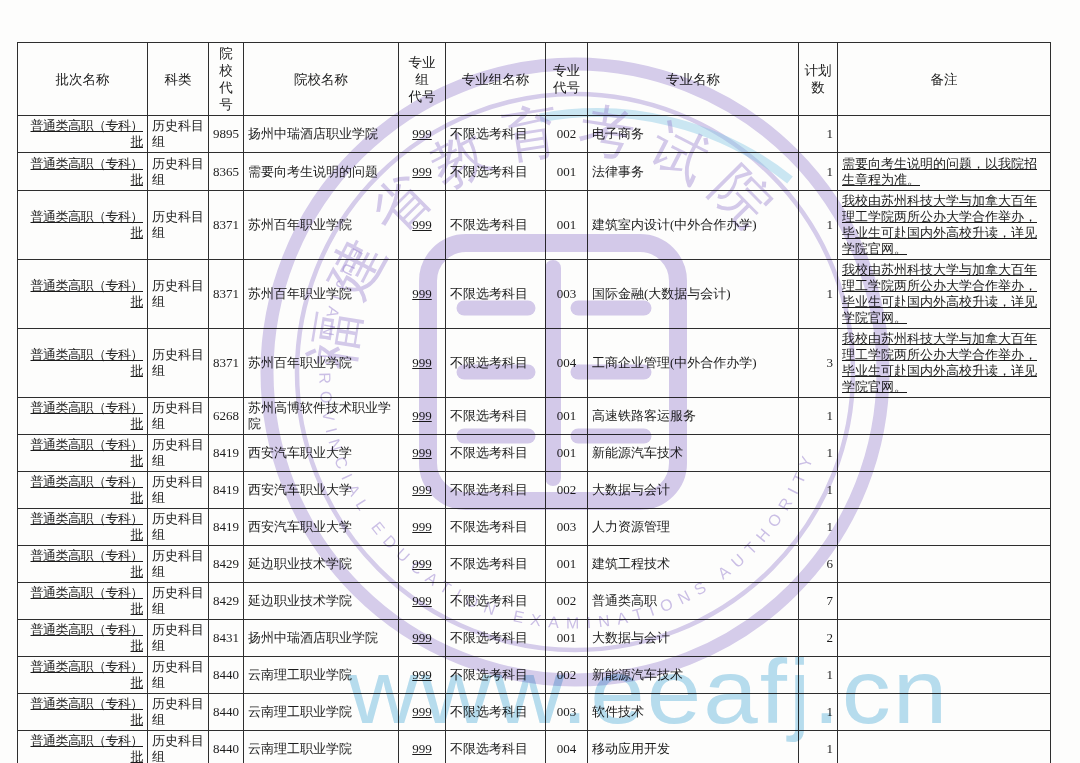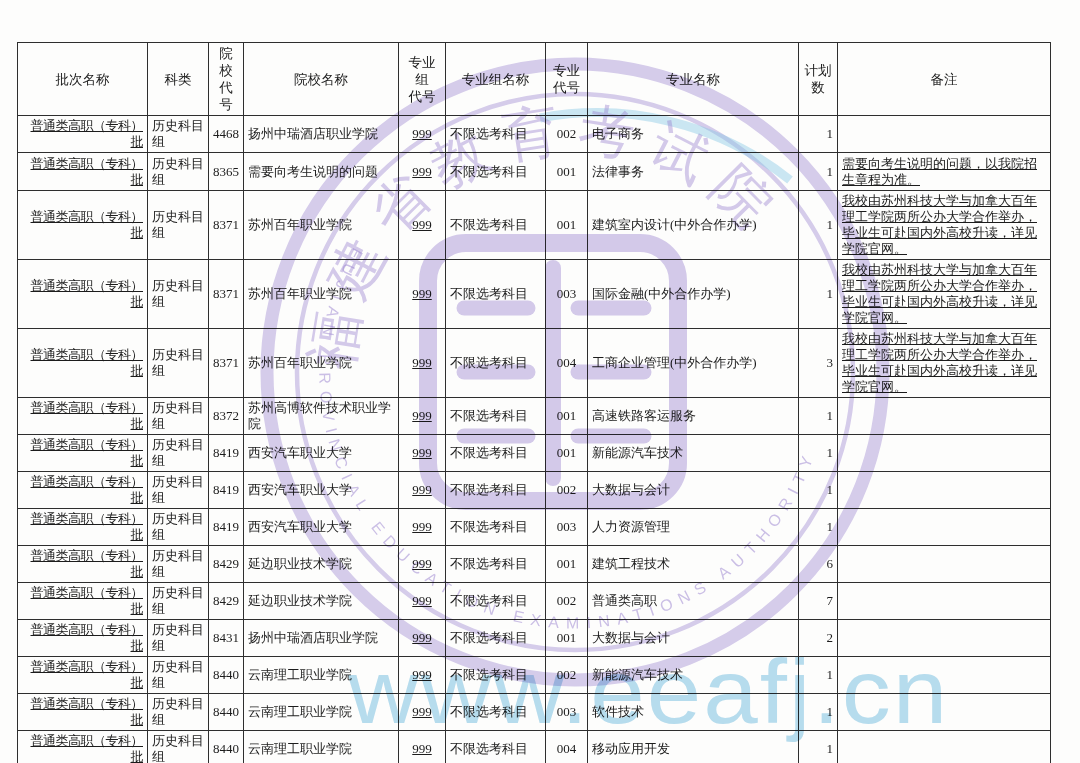--- a/index.html
+++ b/index.html
@@ -119,21 +119,21 @@
           <th>专业名称</th>
           <th>计划
 数</th>
           <th>备注</th>
         </tr>
       </thead>
     <tbody>
         <tr>
           <td class="col0">普通类高职（专科）批</td>
           <td class="col1">历史科目组</td>
-          <td class="col2">4468</td>
+          <td class="col2">9895</td>
           <td class="col3">扬州中瑞酒店职业学院</td>
           <td class="col4">999</td>
           <td class="col5">不限选考科目</td>
           <td class="col6">002</td>
           <td class="col7">电子商务</td>
           <td class="col8">1</td>
           <td class="col9"></td>
         </tr>
         <tr>
           <td class="col0">普通类高职（专科）批</td>
@@ -160,40 +160,40 @@
           <td class="col9">我校由苏州科技大学与加拿大百年理工学院两所公办大学合作举办，毕业生可赴国内外高校升读，详见学院官网。</td>
         </tr>
         <tr>
           <td class="col0">普通类高职（专科）批</td>
           <td class="col1">历史科目组</td>
           <td class="col2">8371</td>
           <td class="col3">苏州百年职业学院</td>
           <td class="col4">999</td>
           <td class="col5">不限选考科目</td>
           <td class="col6">003</td>
-          <td class="col7">国际金融(中外合作办学)</td>
+          <td class="col7">国际金融(大数据与会计)</td>
           <td class="col8">1</td>
           <td class="col9">我校由苏州科技大学与加拿大百年理工学院两所公办大学合作举办，毕业生可赴国内外高校升读，详见学院官网。</td>
         </tr>
         <tr>
           <td class="col0">普通类高职（专科）批</td>
           <td class="col1">历史科目组</td>
           <td class="col2">8371</td>
           <td class="col3">苏州百年职业学院</td>
           <td class="col4">999</td>
           <td class="col5">不限选考科目</td>
           <td class="col6">004</td>
           <td class="col7">工商企业管理(中外合作办学)</td>
           <td class="col8">3</td>
           <td class="col9">我校由苏州科技大学与加拿大百年理工学院两所公办大学合作举办，毕业生可赴国内外高校升读，详见学院官网。</td>
         </tr>
         <tr>
           <td class="col0">普通类高职（专科）批</td>
           <td class="col1">历史科目组</td>
-          <td class="col2">8372</td>
+          <td class="col2">6268</td>
           <td class="col3">苏州高博软件技术职业学院</td>
           <td class="col4">999</td>
           <td class="col5">不限选考科目</td>
           <td class="col6">001</td>
           <td class="col7">高速铁路客运服务</td>
           <td class="col8">1</td>
           <td class="col9"></td>
         </tr>
         <tr>
           <td class="col0">普通类高职（专科）批</td>

